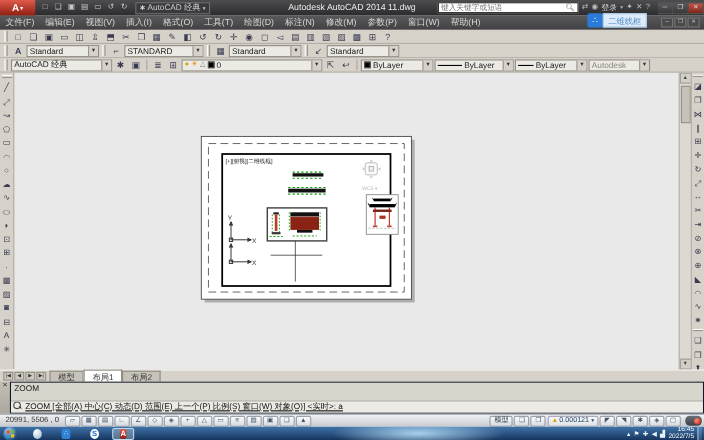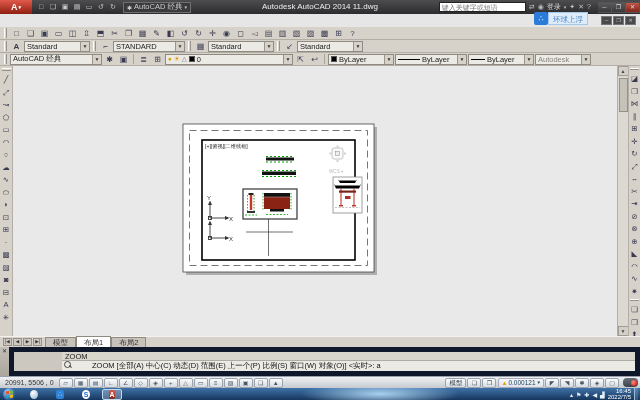--- a/index.html
+++ b/index.html
@@ -12,21 +12,21 @@
   .app-button{width:32px;height:14px;display:flex;align-items:center;justify-content:center;gap:1px;
     background:linear-gradient(#e05a4a,#8f1f12);color:#fff;font-weight:bold;font-size:9px;}
   .qat{display:flex;align-items:center;margin-left:3px;}
   .qat .tbtn{width:12px;height:12px;border:0;background:transparent;color:#c8c8c8;font-size:7px;
     padding:0;line-height:12px;text-align:center;}
   .ws-combo{display:flex;align-items:center;gap:2px;height:11px;margin-left:4px;padding:0 3px;
     border:1px solid #6f6f71;background:#3a3a3c;color:#ccc;font-size:7.5px;}
   .win-title{position:absolute;left:0;right:0;top:0;height:14px;line-height:14px;text-align:center;
     font-size:8px;color:#eee;pointer-events:none;}
   .tb-right{margin-left:auto;display:flex;align-items:center;gap:3px;z-index:2;}
-  .search-box{display:flex;align-items:flex-start;width:87px;height:10px;background:#fff;border:1px solid #222;}
+  .search-box{display:flex;align-items:flex-start;width:128px;height:10px;background:#fff;border:1px solid #222;}
   .search-box input{flex:1;border:0;outline:0;font-size:7px;height:8px;padding:0 2px;
     font-family:"Liberation Sans",sans-serif;color:#333;background:transparent;}
   .mini-ic{color:#bbb;font-size:7px;line-height:10px;}
   .win-btns{display:flex;margin-left:4px;}
   .win-btns .wb{width:14px;height:11px;border:1px solid #555;border-left:0;background:linear-gradient(#5a5a5c,#39393b);
     color:#ddd;font-size:6px;line-height:9px;text-align:center;padding:0;}
   .win-btns .wb.close{background:linear-gradient(#c1574a,#7e251a);}
   
   .menubar{position:absolute;top:14px;left:0;right:0;height:13px;display:flex;align-items:center;
     background:linear-gradient(#5a5a5c,#414143);color:#d8d8d8;font-size:8px;z-index:25;}
@@ -74,25 +74,25 @@
   .tabnav{display:flex;margin:0 3px 1px 3px;gap:1px;}
   .tabnav .nbtn{width:9px;height:8px;background:#cdc9c0;border:1px solid #96928a;font-size:4.5px;
     line-height:6px;text-align:center;color:#333;padding:0;}
   .tab{padding:0 7px;height:10px;line-height:10px;background:#c7c3ba;border:1px solid #8f8b82;
     border-bottom:0;color:#333;white-space:nowrap;}
   .tab.active{background:#fff;height:11px;line-height:11px;}
   
   .cmd{position:absolute;left:0;right:0;top:347px;height:29px;background:#ccc8c0;z-index:20;display:flex;}
   .cmd-side{width:9px;background:linear-gradient(#c3bfb7,#aba79f);display:flex;flex-direction:column;align-items:center;}
   .cmd-side .cx{font-size:6px;color:#333;line-height:8px;}
-  .cmd-main{flex:1;display:flex;flex-direction:column;border:5px solid #0f172a;padding-left:48px;}
+  .cmd-main{flex:1;display:flex;flex-direction:column;border:1px solid #0f172a;}
   .cmd-hist{flex:1;background:#d8d5cd;font-size:7.5px;color:#1a1a1a;line-height:9px;padding:0 3px;
     font-family:"Liberation Sans",sans-serif;overflow:hidden;}
   .cmd-input{height:11px;background:#eceae4;border-top:1px solid #b0aca3;display:flex;
-    font-size:7.5px;color:#111;padding:0 2px;gap:20px;white-space:nowrap;overflow:hidden;}
+    font-size:7.5px;color:#111;padding:0 2px;gap:3px;white-space:nowrap;overflow:hidden;text-decoration:underline;}
   .zoomglass{position:relative;width:8px;height:8px;flex:0 0 8px;}
   .zoomglass::before{content:"";position:absolute;left:0;top:0;width:5px;height:5px;border:1px solid #444;border-radius:50%;}
   .zoomglass::after{content:"";position:absolute;left:5px;top:5px;width:3px;height:1px;background:#444;transform:rotate(45deg);}
   
   .status{position:absolute;left:0;right:0;top:376px;height:12px;background:linear-gradient(#eff1f3,#c6cad0);
     border-top:1px solid #98a0ab;display:flex;align-items:center;font-size:7px;color:#333;z-index:20;}
   .coords{padding:0 5px;font-size:7px;white-space:nowrap;}
   .sbtn{width:14px;height:10px;background:linear-gradient(#fbfcfd,#d6d9de);border:1px solid #9aa2ad;
     border-radius:2px;font-size:6px;line-height:8px;text-align:center;color:#456;padding:0;margin-right:1px;}
   .s-right{margin-left:auto;display:flex;align-items:center;gap:1px;padding-right:2px;}
@@ -166,28 +166,43 @@
       <span class="mini-ic">✕</span>
       <span class="mini-ic">?</span>
       <div class="win-btns">
         <button class="wb">─</button>
         <button class="wb">❐</button>
         <button class="wb close">✕</button>
       </div>
     </div>
   </div>
 
+  <div class="menubar">
+
+  <span class="menu-item">文件(F)</span>
+      <span class="menu-item">编辑(E)</span>
+      <span class="menu-item">视图(V)</span>
+      <span class="menu-item">插入(I)</span>
+      <span class="menu-item">格式(O)</span>
+      <span class="menu-item">工具(T)</span>
+      <span class="menu-item">绘图(D)</span>
+      <span class="menu-item">标注(N)</span>
+      <span class="menu-item">修改(M)</span>
+      <span class="menu-item">参数(P)</span>
+      <span class="menu-item">窗口(W)</span>
+      <span class="menu-item">帮助(H)</span>
+    </div>
   <div class="mdi-btns" style="position:absolute;top:16px;right:2px;z-index:26">
     <button class="wb" style="width:11px;height:9px;border:1px solid #777;background:#4a4a4c;color:#ccc;font-size:5px;padding:0">─</button>
     <button class="wb" style="width:11px;height:9px;border:1px solid #777;background:#4a4a4c;color:#ccc;font-size:5px;padding:0">❐</button>
     <button class="wb" style="width:11px;height:9px;border:1px solid #777;background:#4a4a4c;color:#ccc;font-size:5px;padding:0">✕</button>
   </div>
   <div class="overlay-badge">
     <span class="oicon">∴</span>
-    <span class="olabel">环球上浮</span>
+    <span class="olabel">二维线框</span>
   </div>
 
   <div class="toolrow tb1">
     <span class="grip"></span>
     <div style="display:flex;align-items:center;gap:1px">
 
     <button class="tbtn"><span>□</span></button>
         <button class="tbtn"><span>❏</span></button>
         <button class="tbtn"><span>▣</span></button>
         <button class="tbtn"><span>▭</span></button>

